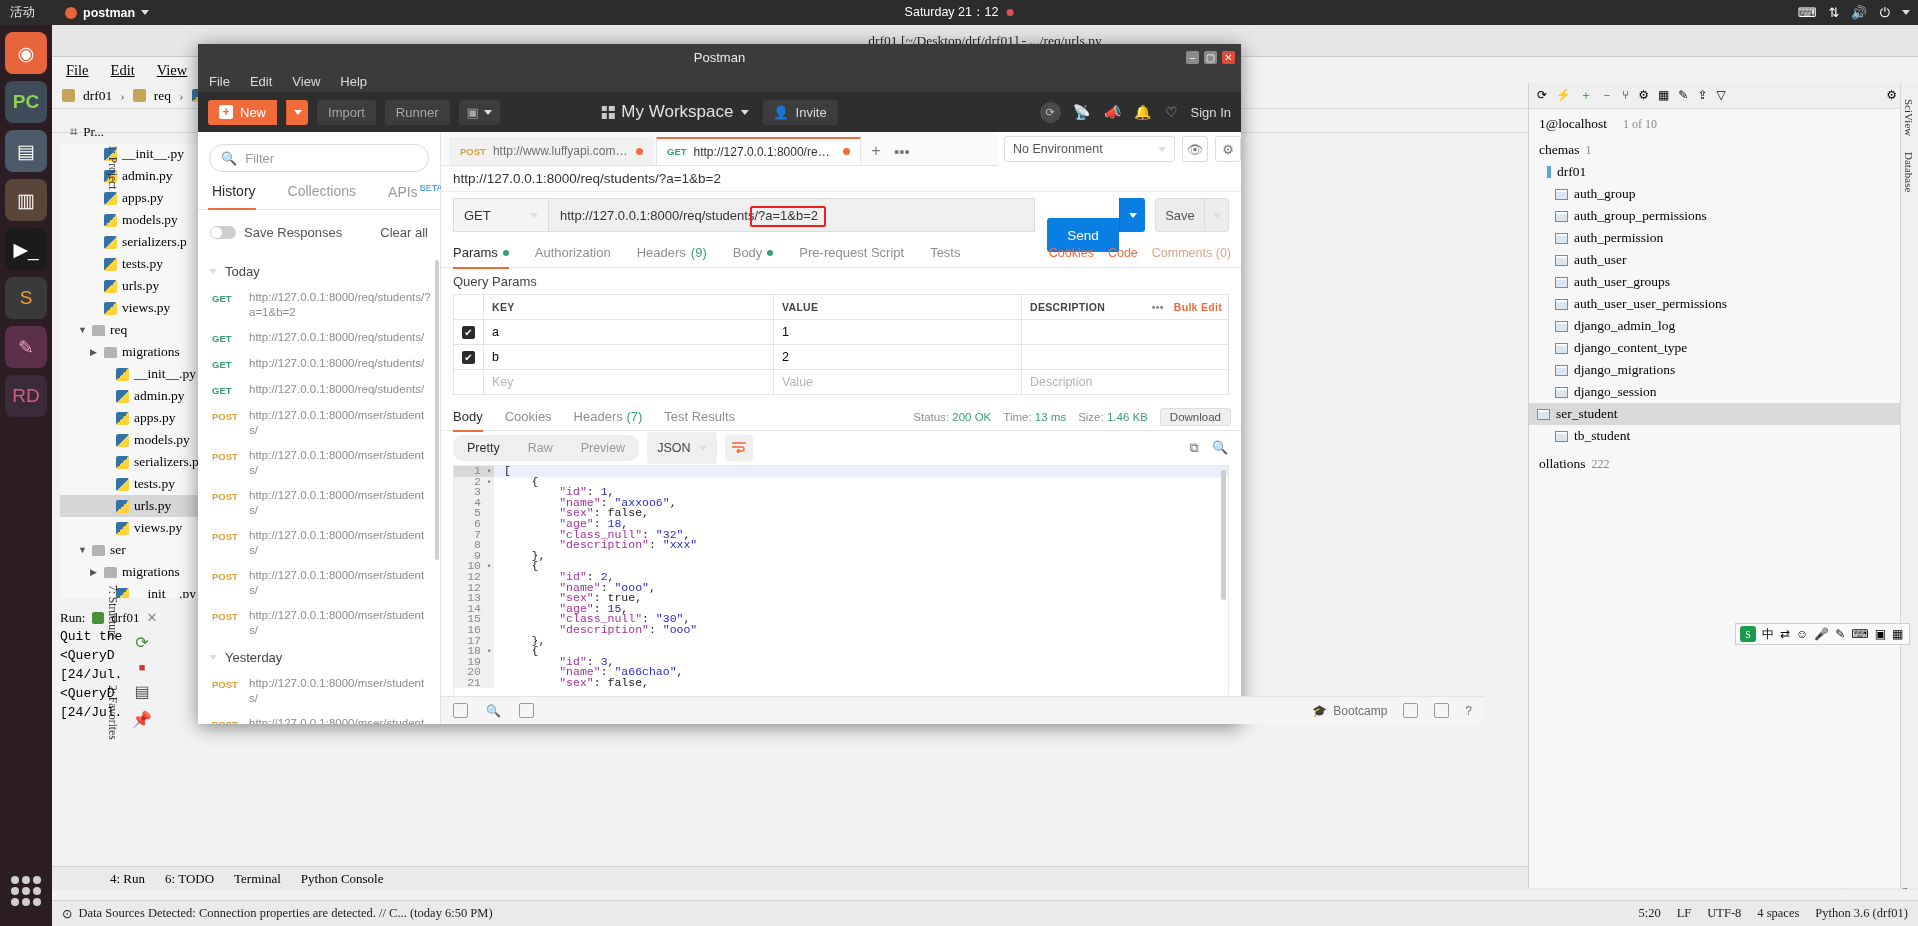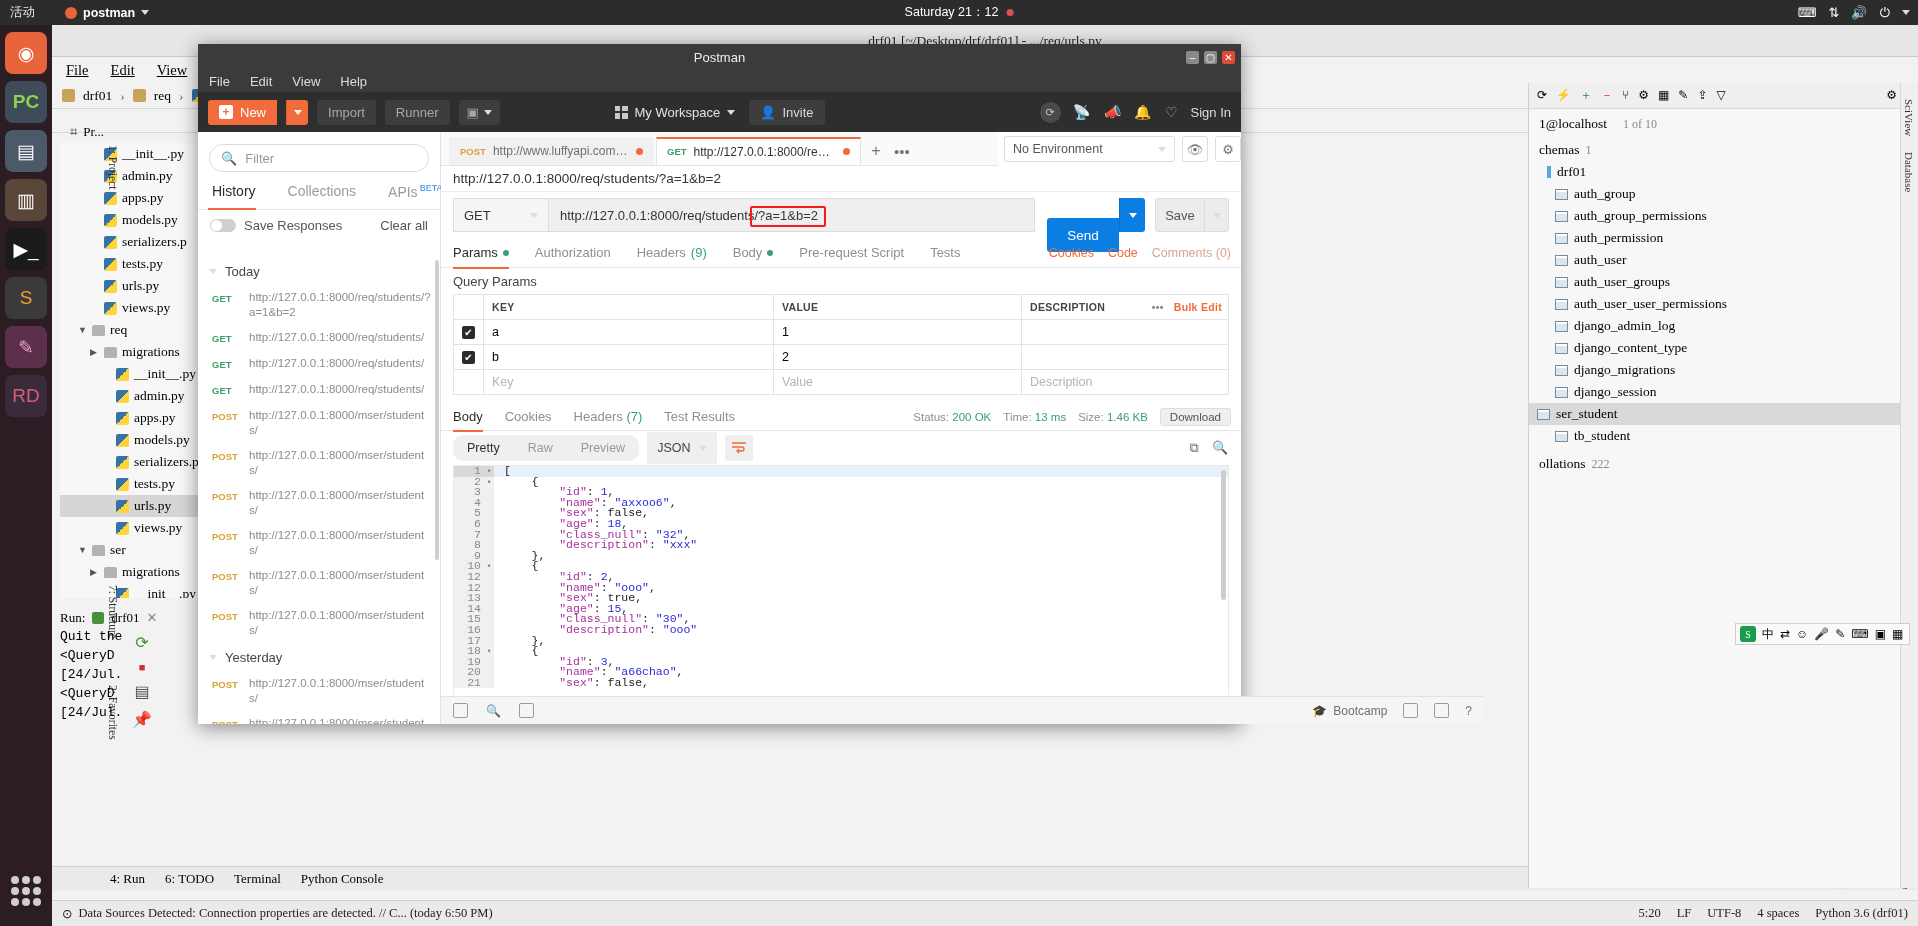--- a/index.html
+++ b/index.html
@@ -91,39 +91,39 @@
   #pm-title .wbtns { position:absolute; right:6px; display:flex; gap:5px; align-items:center;}
   .wb { width:13px;height:13px;border-radius:2px;display:flex;align-items:center;justify-content:center;font-size:10px;color:#fff;}
   #pm-menu { height:22px; background:#3b3b3b; color:#dcdcdc; display:flex; align-items:center; gap:20px; padding-left:11px; font-size:13px;}
   #pm-toolbar { height:40px; background:#2e2e2e; display:flex; align-items:center; padding:0 10px; gap:9px; position:relative;}
   .btn-new { background:#f26b3a; color:#fff; height:25px; display:flex; align-items:center; padding:0 11px; gap:7px;
     font-size:13px; border-radius:3px 0 0 3px;}
   .btn-new-caret { background:#f26b3a; color:#fff; height:25px; width:22px; display:flex;align-items:center;justify-content:center;border-radius:0 3px 3px 0; border-left:1px solid #d85b2c;}
   .plus-sq { width:14px;height:14px;background:#fff;color:#f26b3a;border-radius:2px;display:flex;align-items:center;justify-content:center;font-size:12px;line-height:1;font-weight:bold;}
   .tb-btn { background:#3d3d3d; color:#a8a8a8; height:25px; display:flex; align-items:center; padding:0 11px; font-size:13px; border-radius:3px;}
   .tb-mid { position:absolute; left:50%; transform:translateX(-50%); display:flex; align-items:center; gap:14px; }
-  .ws-btn { color:#e2e2e2; font-size:13px; display:flex; align-items:center; gap:7px;}
+  .ws-btn { color:#e2e2e2; font-size:17px; display:flex; align-items:center; gap:7px;}
   .grid4 { display:grid; grid-template-columns:1fr 1fr; grid-template-rows:1fr 1fr; gap:2px; width:13px;height:13px;}
   .grid4 i { background:#c9c9c9; display:block;}
   .invite { background:#3d3d3d; color:#d8d8d8; height:25px; display:flex; align-items:center; gap:6px; padding:0 11px; font-size:13px; border-radius:3px;}
   .tb-right { position:absolute; right:10px; display:flex; align-items:center; gap:13px; color:#b0b0b0; font-size:14px;}
   .signin { color:#dcdcdc; font-size:13px;}
   .circ { width:21px;height:21px;border-radius:50%;background:#4a4a4a;display:flex;align-items:center;justify-content:center;font-size:11px;color:#ccc;}
 
   #pm-body { position:absolute; left:0; top:88px; width:1043px; height:592px; display:flex; }
 
   
   #pm-side { width:243px; height:592px; background:#fff; border-right:1px solid #e2e2e2; position:relative;}
   #pm-filter { margin:12px 11px 0; height:28px; border:1px solid #dcdcdc; border-radius:14px; display:flex; align-items:center; gap:8px; padding:0 11px; color:#9a9a9a; font-size:13px;}
   #pm-sidetabs { display:flex; gap:0; padding:0 10px; margin-top:8px; border-bottom:1px solid #e6e6e6; height:30px;}
   .stab { font-size:14px; color:#9b9b9b; padding:3px 14px 6px 4px; margin-right:14px; position:relative;}
   .stab.active { color:#2d2d2d; }
   .stab.active:after { content:""; position:absolute; left:0; right:14px; bottom:-1px; height:2px; background:#f26b3a;}
   .beta { color:#2e8ae6; font-size:9px; vertical-align:super; margin-left:2px;}
-  #pm-saverow { height:30px; display:flex; align-items:center; padding:0 12px; justify-content:space-between; font-size:13px; color:#555;}
+  #pm-saverow { height:30px; display:flex; align-items:flex-end; padding:0 12px; justify-content:space-between; font-size:13px; color:#555;}
   .toggle { width:26px;height:13px;background:#cfcfcf;border-radius:7px;position:relative;}
   .toggle i { position:absolute; left:1px; top:1px; width:11px;height:11px;background:#fff;border-radius:50%;}
   #pm-hist { position:absolute; top:125px; left:0; width:243px; height:467px; overflow:hidden; font-size:12px;}
   .hgroup { height:28px; display:flex; align-items:center; gap:8px; padding-left:11px; font-size:13px; color:#444;}
   .hitem { display:flex; gap:9px; padding:5px 10px 5px 14px; color:#8c8c8c; line-height:15px; align-items:flex-start;}
   .hverb { width:28px; flex:none; font-size:9.5px; font-weight:bold; padding-top:1px;}
   .hverb.get { color:#3aa06d; }
   .hverb.post { color:#d8a13a; }
   .hurl { word-break:break-all; font-size:11.5px; }
   #hist-scroll { position:absolute; right:1px; top:128px; width:4px; height:300px; background:#cfcfcf; border-radius:2px;}

